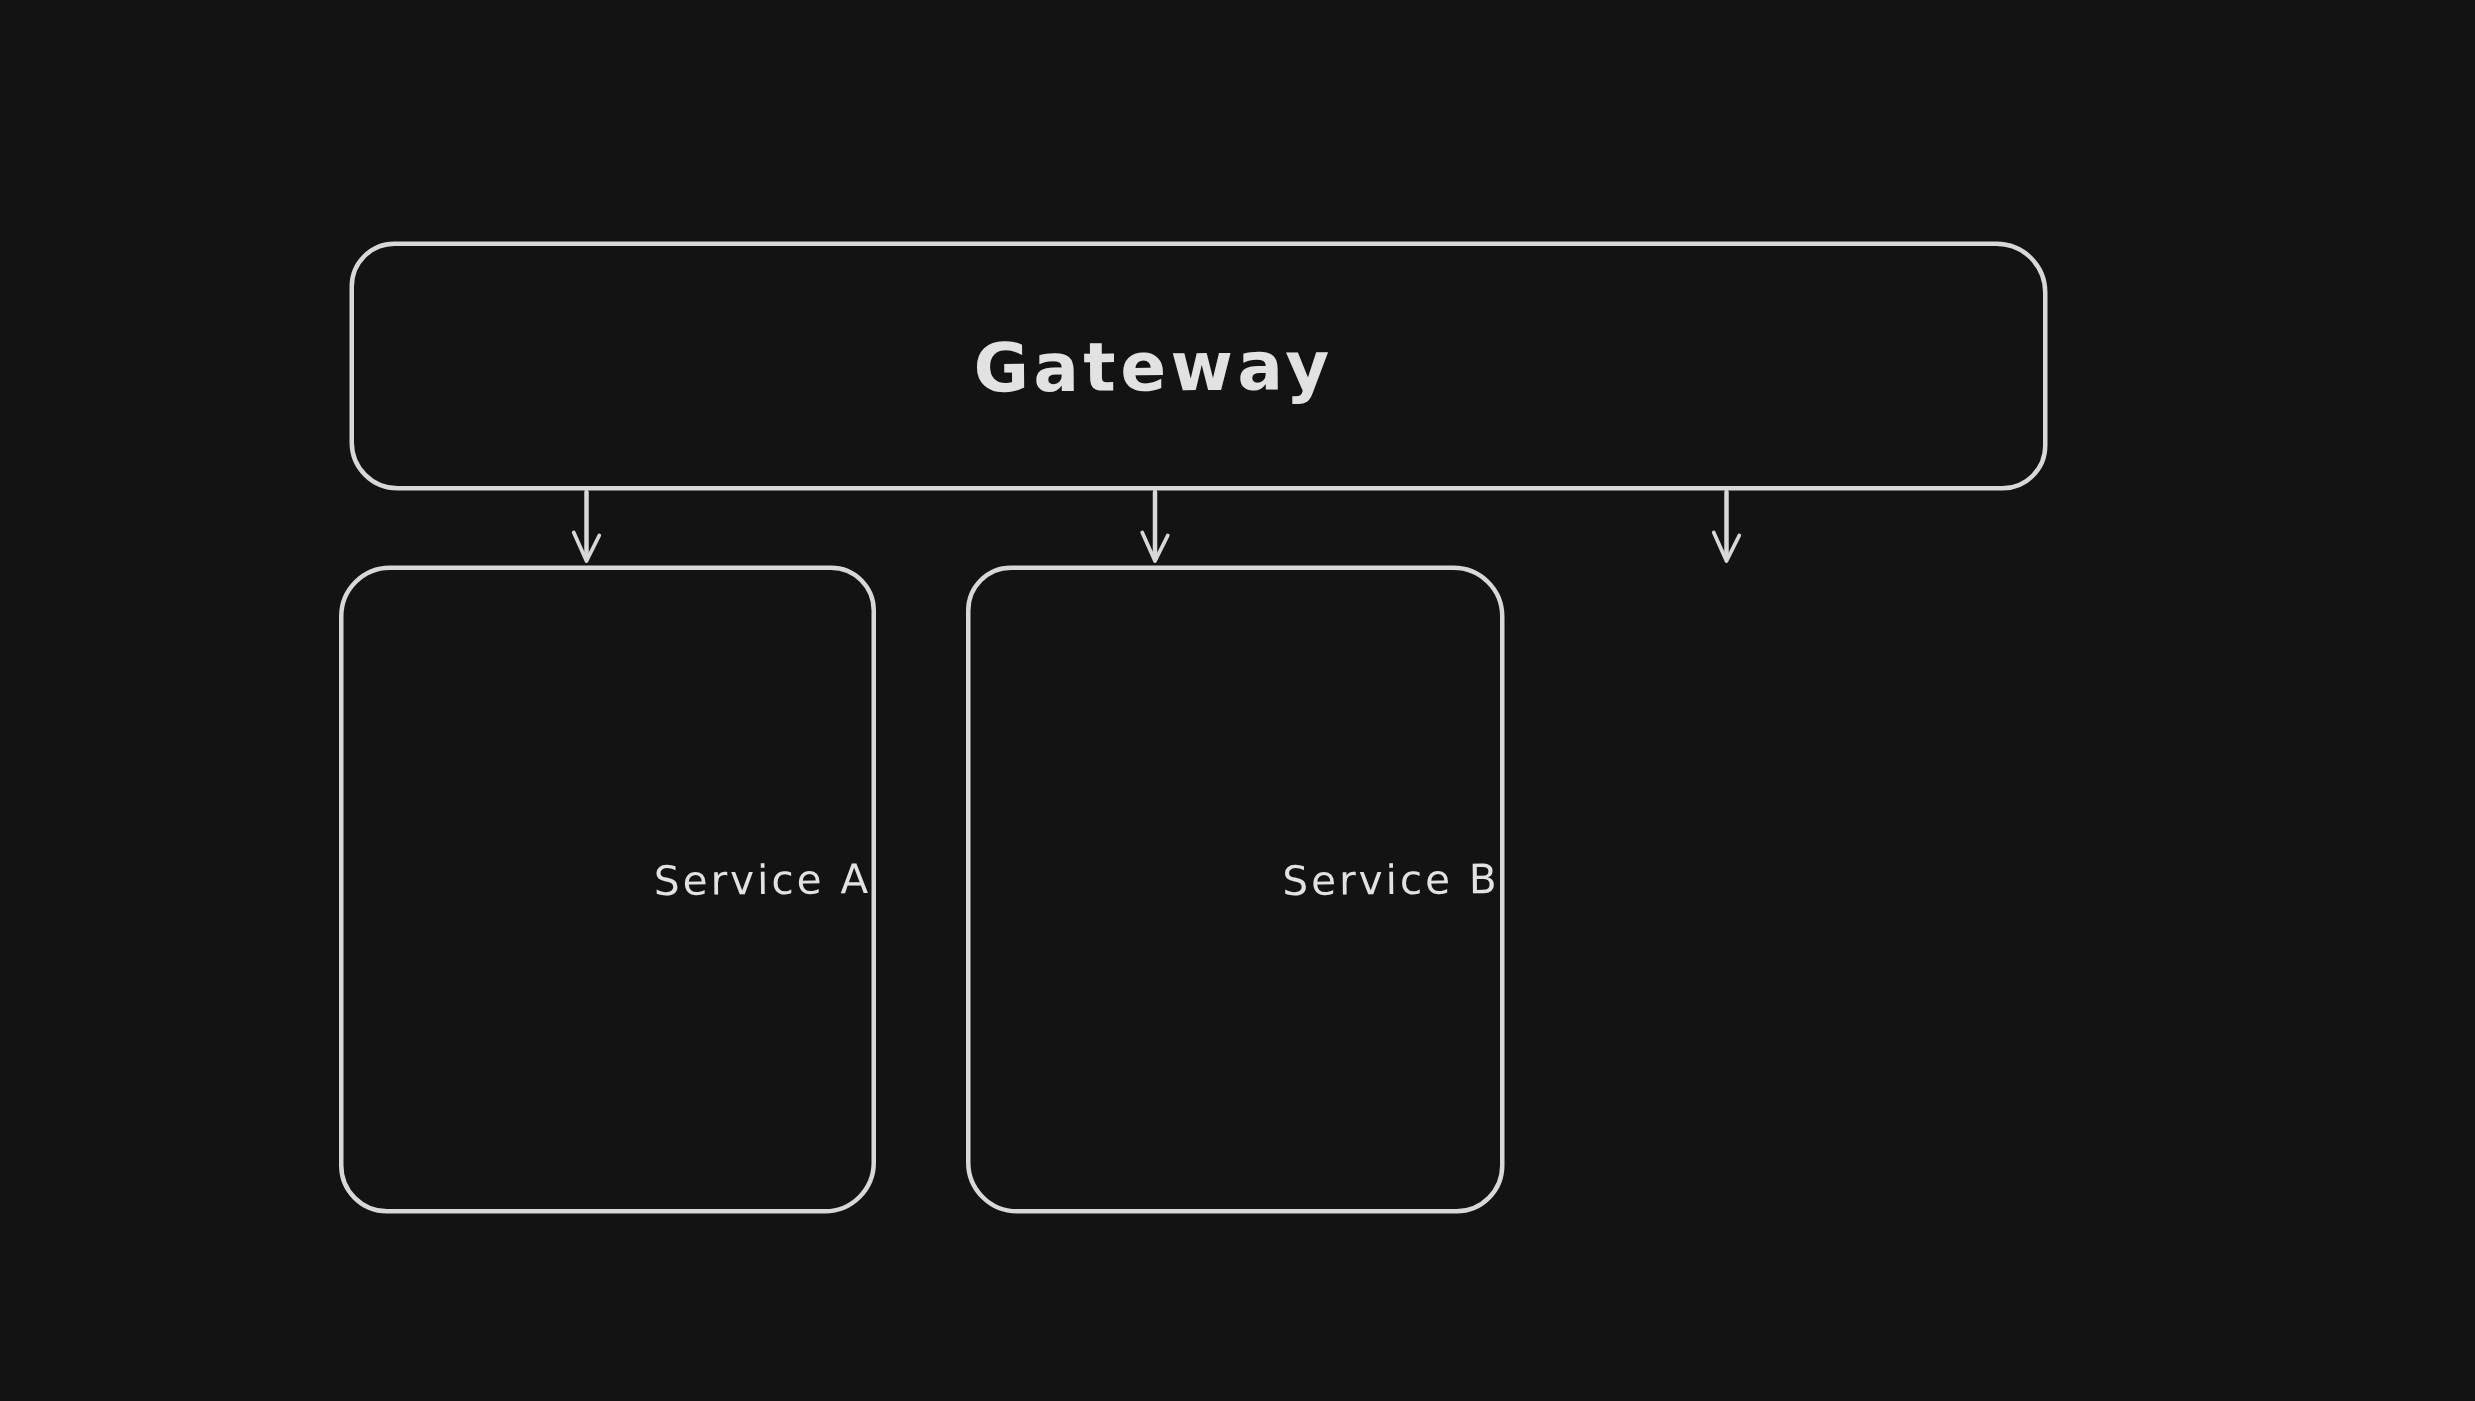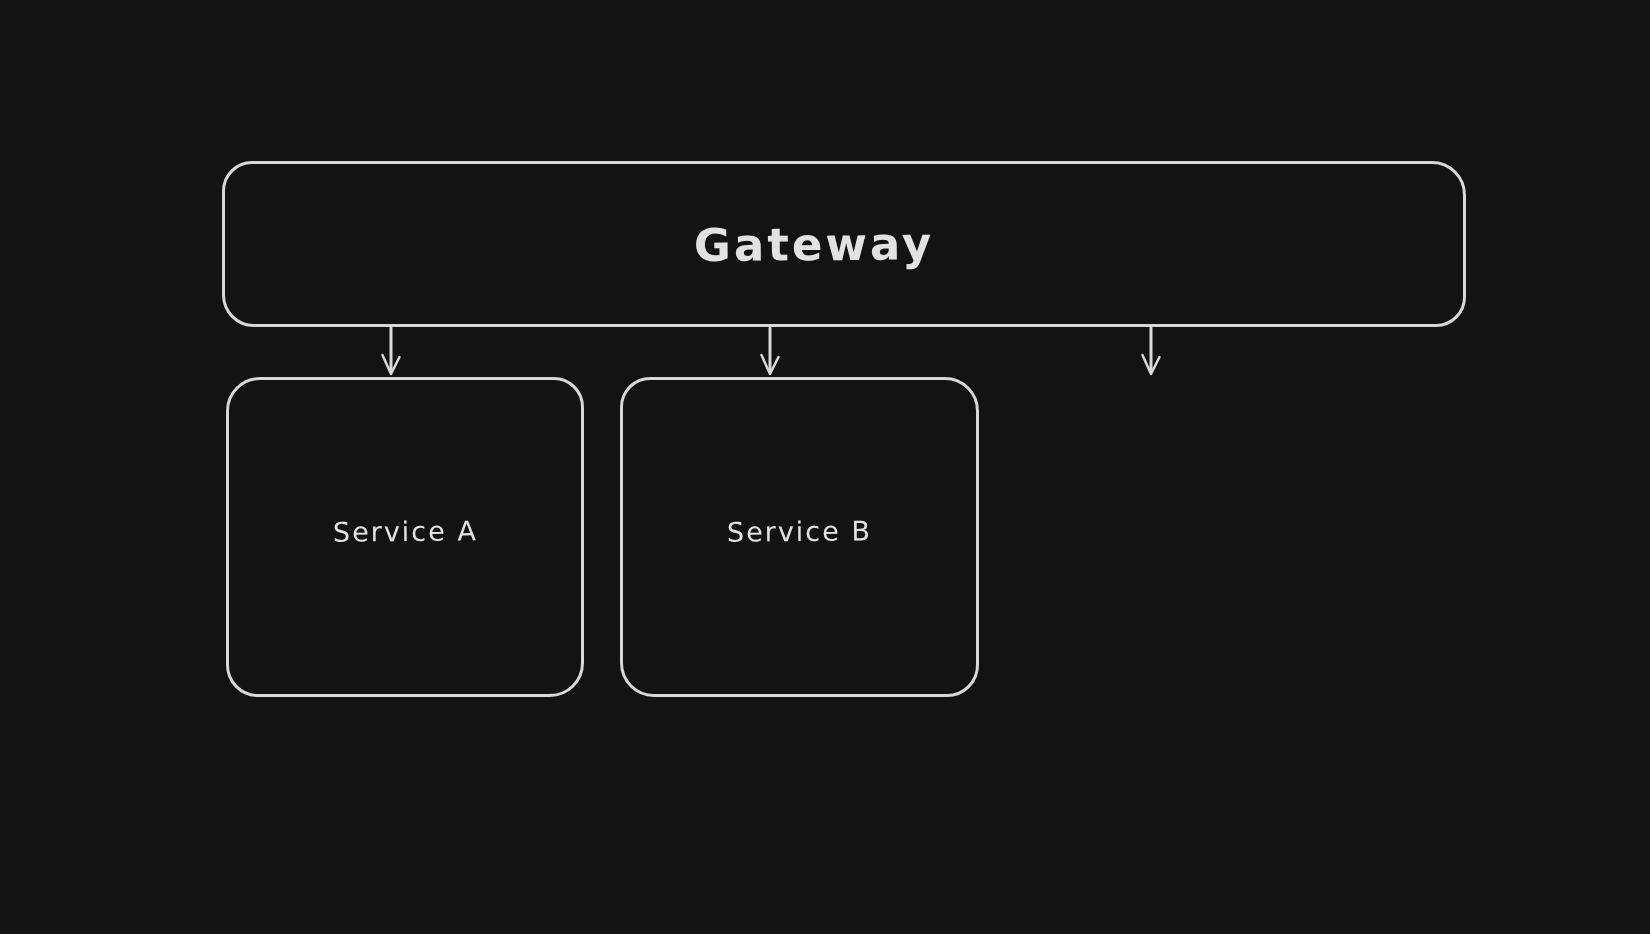--- a/index.html
+++ b/index.html
@@ -24,48 +24,49 @@
     box-sizing: border-box;
     border: 3px solid #d8d8d8;
     background: transparent;
     display: flex;
     align-items: center;
     justify-content: center;
     color: #e2e2e2;
   }
 
   .node-gateway {
-    left: 222px;
+    left: 233px;
     top: 161px;
-    width: 1244px;
+    width: 1132px;
     height: 166px;
     border-radius: 30px 34px 30px 32px;
   }
 
   .node-gateway .node-label {
     font-size: 45px;
     font-weight: bold;
     letter-spacing: 3px;
     transform: rotate(-0.4deg) translateX(-30px);
   }
 
   .node-service {
     top: 377px;
-    height: 320px;
+    height: 432px;
     border-radius: 34px 30px 34px 32px;
+    justify-content: flex-end;
   }
 
   .node-service .node-label {
     font-size: 27px;
     letter-spacing: 2px;
     transform: rotate(-0.5deg) translateY(-6px);
   }
 
   .node-service-a { left: 226px; width: 358px; }
-  .node-service-b { left: 620px; width: 359px; border-radius: 30px 34px 32px 34px; }
+  .node-service-b { left: 644px; width: 359px; border-radius: 30px 34px 32px 34px; }
   .node-service-c { left: 1000px; width: 358px; }
 
   .edges-layer {
     position: absolute;
     left: 0;
     top: 0;
     width: 1650px;
     height: 934px;
     pointer-events: none;
   }

